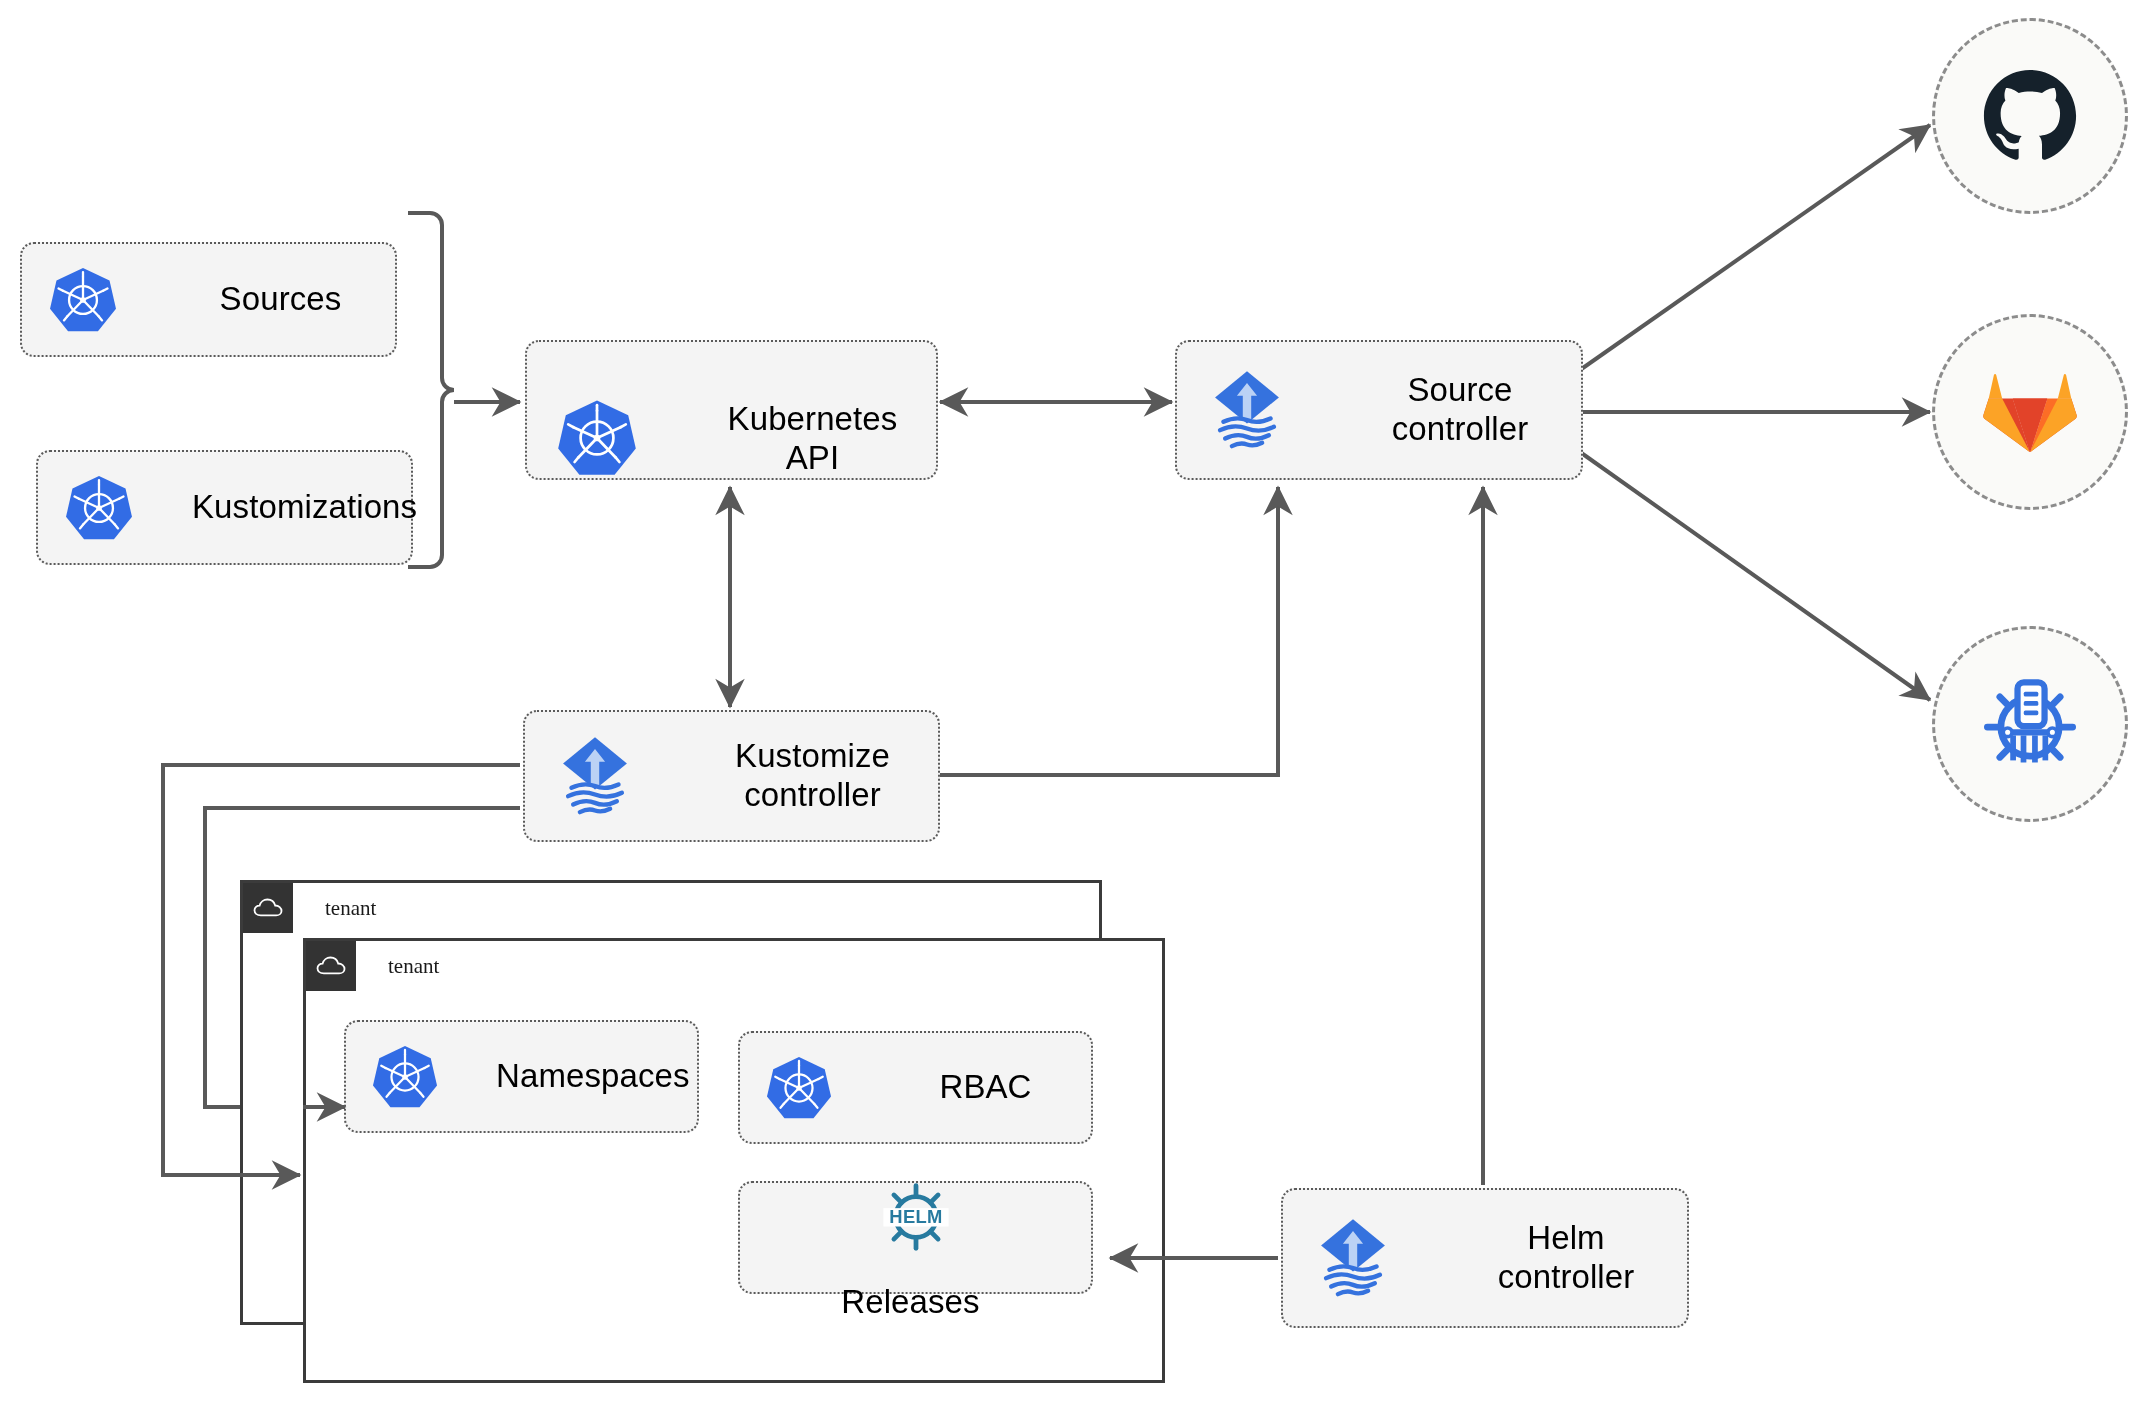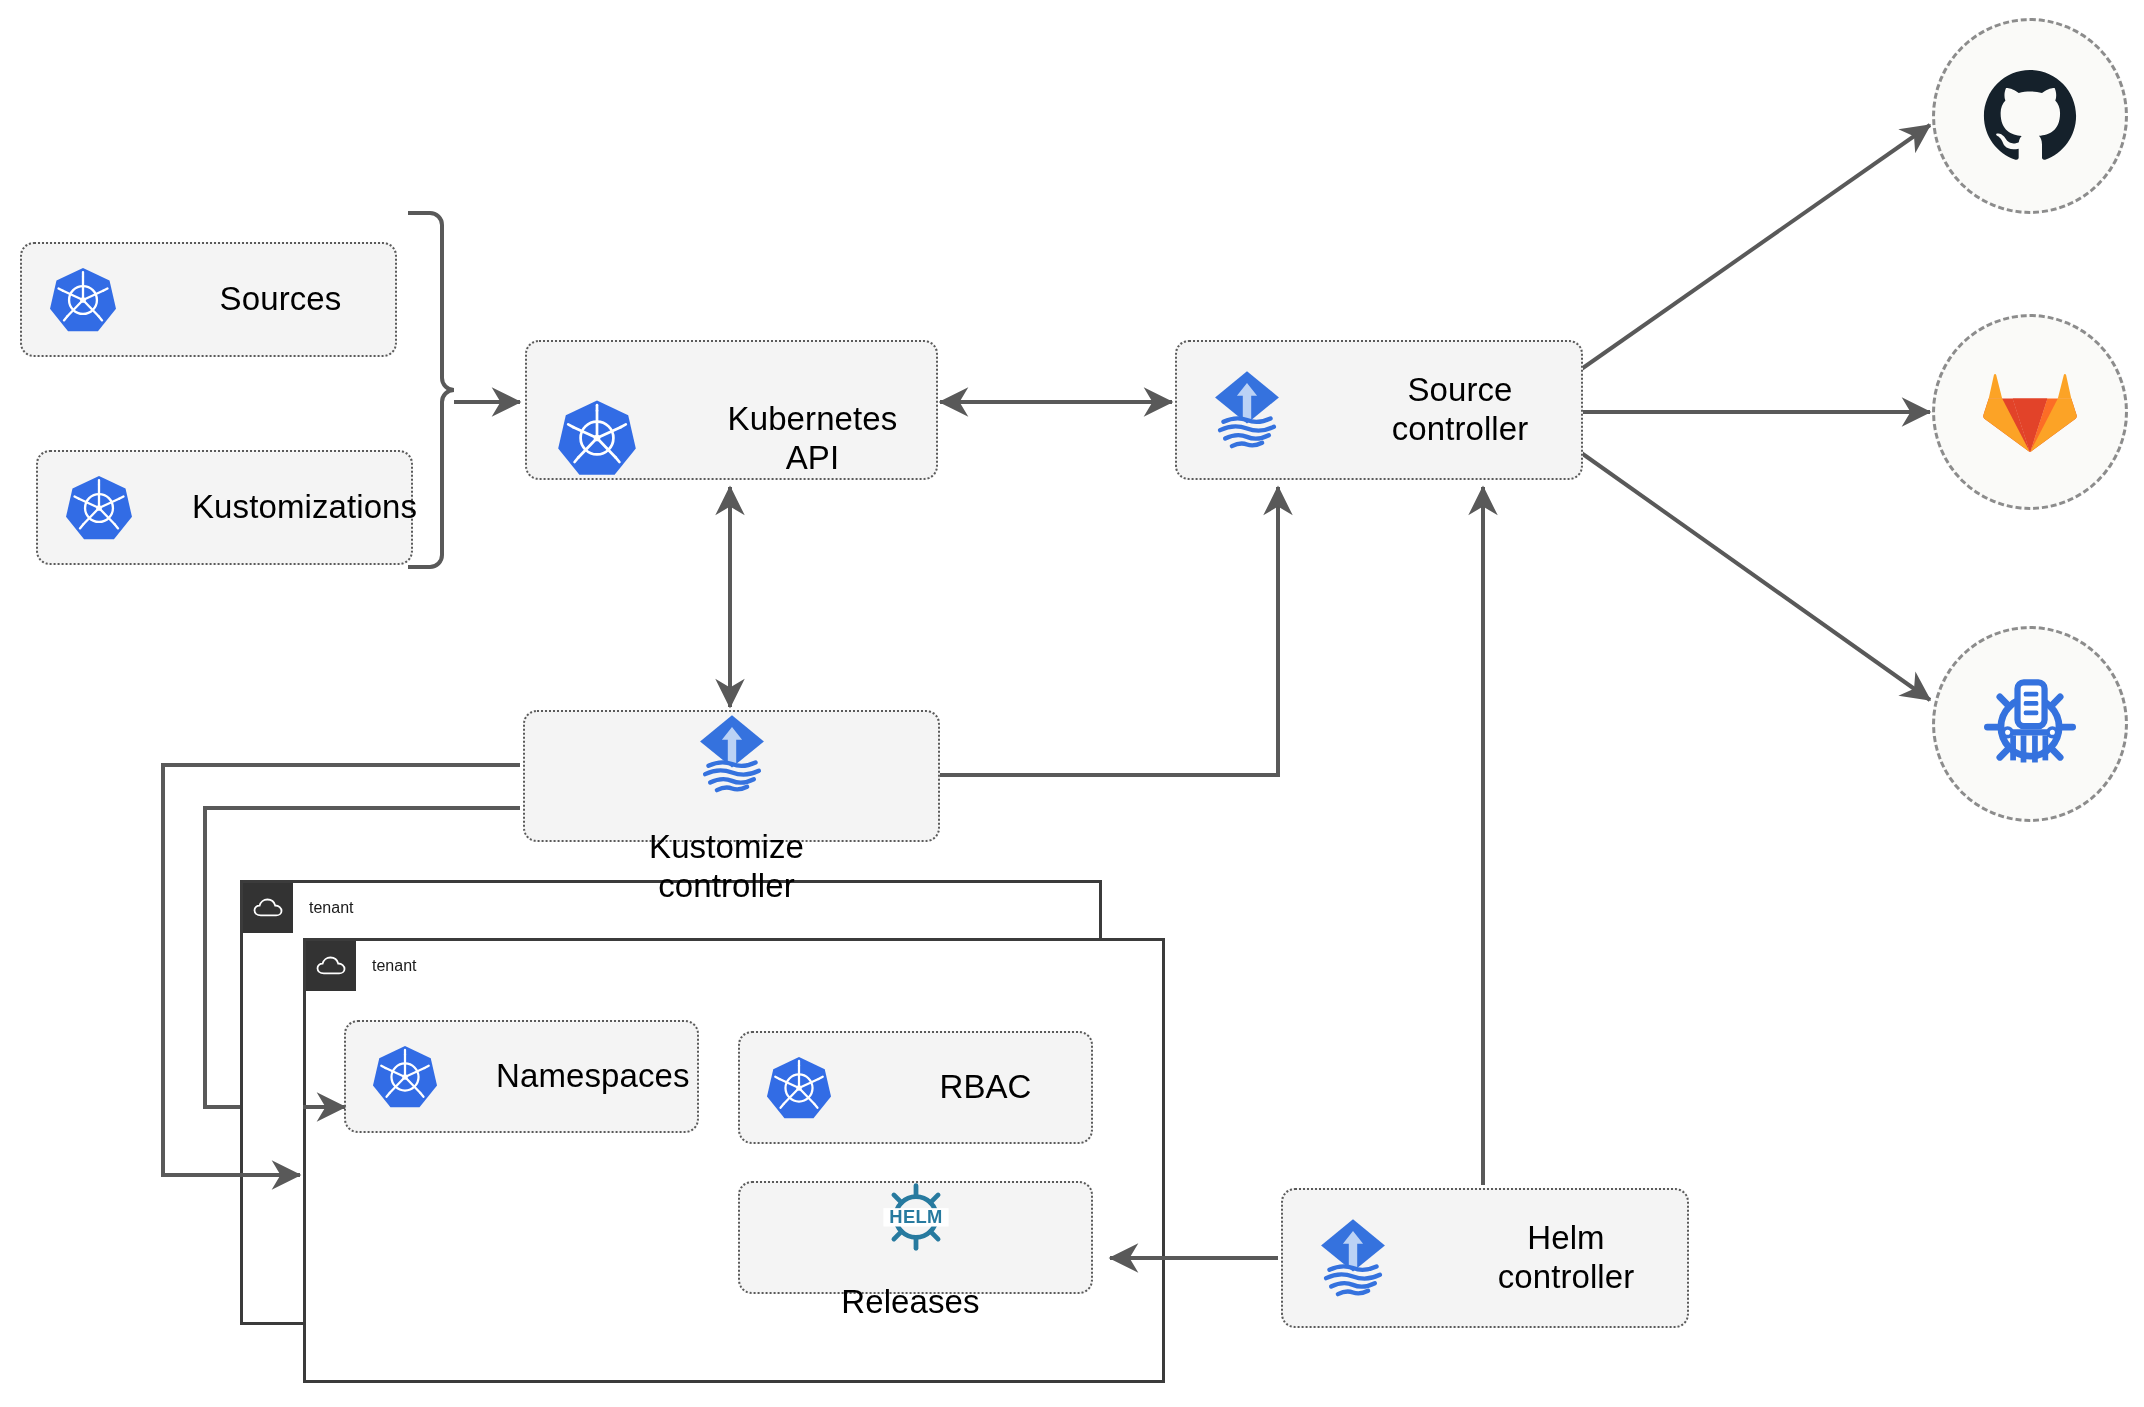--- a/index.html
+++ b/index.html
@@ -37,21 +37,21 @@
     position:absolute;background:#ffffff;border:3px solid #3b3b3b;
     box-sizing:border-box;z-index:4;
   }
   .tenant .titlebar{
     position:absolute;top:0;left:0;height:50px;display:flex;align-items:center;
   }
   .tenant .tb-icon{
     width:50px;height:50px;background:#333333;display:flex;align-items:center;justify-content:center;
   }
   .tenant .tb-text{
-    font-size:16px;color:#1a1a1a;padding-left:16px;white-space:nowrap;
+    font-size:21px;color:#1a1a1a;padding-left:32px;white-space:nowrap;font-family:Liberation Serif, serif;
   }
 
   
   #wires{position:absolute;inset:0;width:2144px;height:1407px;z-index:2;pointer-events:none;}
   #wires-top{position:absolute;inset:0;width:2144px;height:1407px;z-index:9;pointer-events:none;}
 </style>
 </head>
 <body>
 
 <div id="stage">
@@ -273,21 +273,21 @@
       <svg width="84" height="84" viewBox="0 0 100 100">
           <use href="#sym-flux"></use>
         </svg>
     </div>
     <div class="lbl">
       <span>Source</span><br>
       <span>controller</span>
     </div>
   </div>
 
-  <div class="node two-line" style="left:523px; top:710px; width:417px; height:132px;flex-direction:column;">
+  <div class="node two-line" style="left:523px; top:710px; width:417px; height:132px;">
     <div class="ico" style="width:140px;">
       <svg width="84" height="84" viewBox="0 0 100 100">
           <use href="#sym-flux"></use>
         </svg>
     </div>
     <div class="lbl">
       <span>Kustomize</span><br>
       <span>controller</span>
     </div>
   </div>

